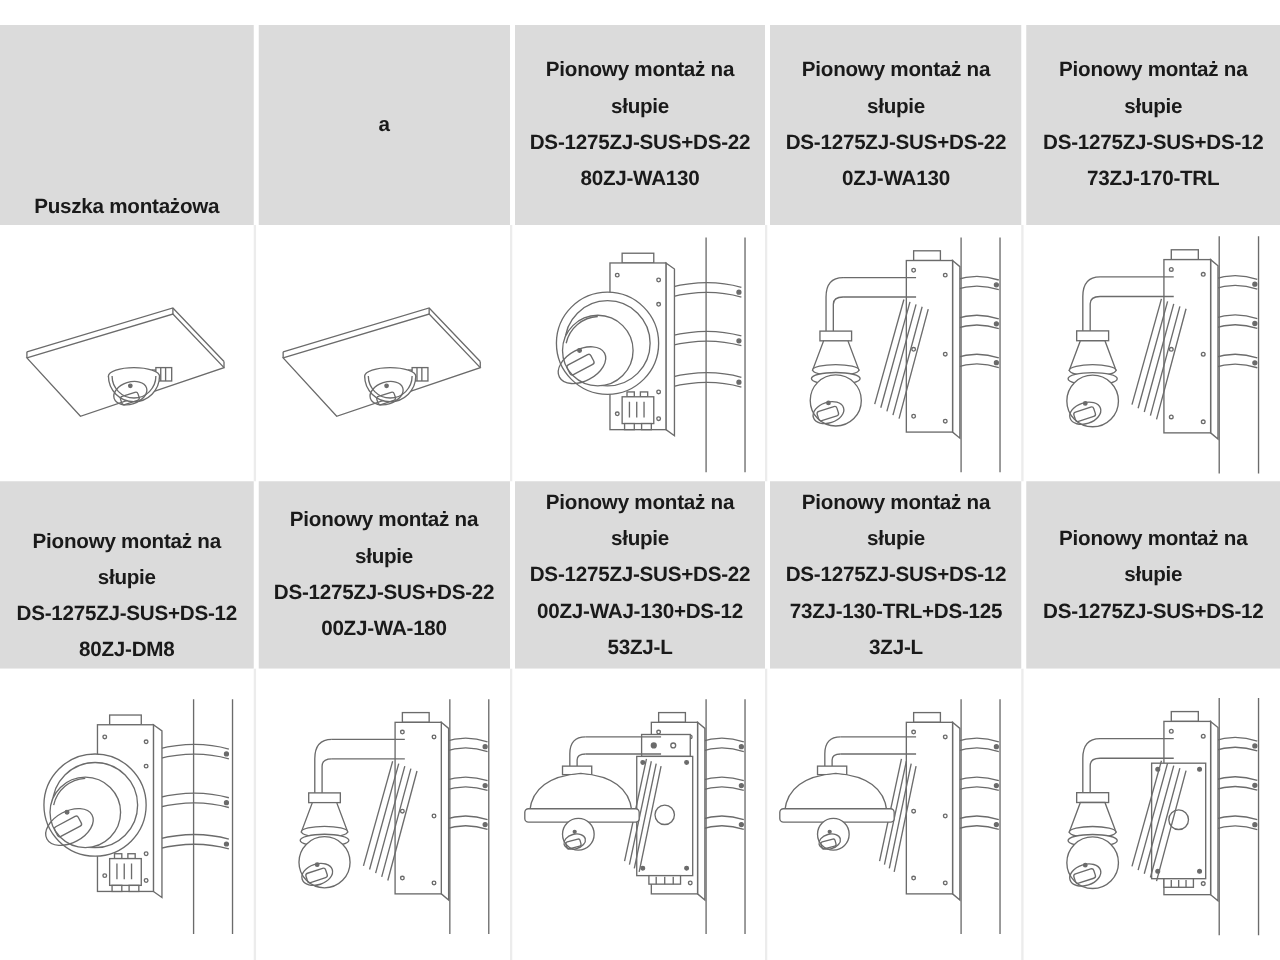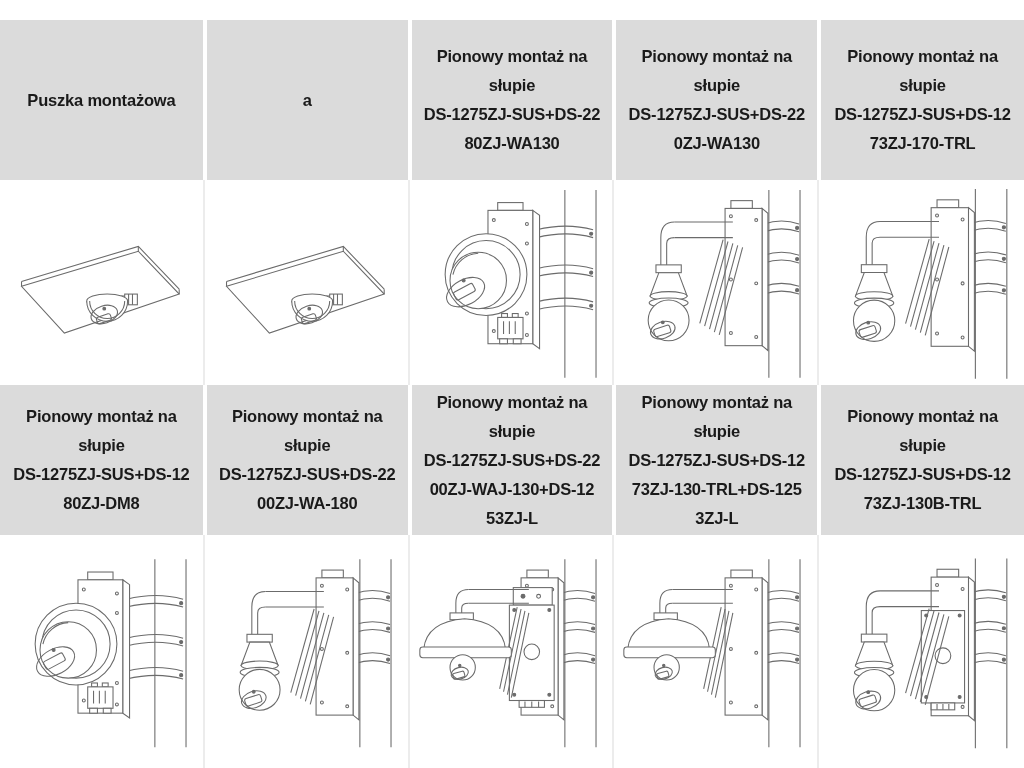--- a/index.html
+++ b/index.html
@@ -7,21 +7,21 @@
         font-family:"Liberation Sans", sans-serif;}
   .grid{display:grid;width:1024px;
         grid-template-columns:repeat(5,1fr);
         grid-template-rows:160px 205px 150px 233px;
         padding-top:20px;box-sizing:border-box;}
   .tcell{background:#dbdbdb;margin:0 2px;display:flex;flex-direction:column;
          justify-content:center;align-items:center;text-align:center;
          font-weight:700;font-size:16.5px;line-height:29px;color:#1a1a1a;
          letter-spacing:-0.2px;}
   .tcell .line{white-space:nowrap;}
-  .tcell.first{margin-left:0;}
+  .tcell.first{margin-left:0;justify-content:flex-end;}
   .tcell.last{margin-right:0;}
   .icell{display:flex;align-items:center;justify-content:center;
          border-right:2px solid #ececec;background:#fff;}
   .icell.last{border-right:none;}
   .icell svg{width:96%;height:96%;}
   .defs{position:absolute;width:0;height:0;overflow:hidden;}
 </style>
 </head>
 <body>
 
@@ -319,21 +319,20 @@
         <div class="line">Pionowy montaż na</div>
         <div class="line">słupie</div>
         <div class="line">DS-1275ZJ-SUS+DS-12</div>
         <div class="line">73ZJ-130-TRL+DS-125</div>
         <div class="line">3ZJ-L</div>
       </div>
     <div class="tcell last">
         <div class="line">Pionowy montaż na</div>
         <div class="line">słupie</div>
         <div class="line">DS-1275ZJ-SUS+DS-12</div>
-        <div class="line">73ZJ-130B-TRL</div>
       </div>
 
     <div class="icell">
       <svg viewBox="0 0 200 200">
           <use href="#sym-plate-turret"></use>
         </svg>
     </div>
     <div class="icell">
       <svg viewBox="0 0 200 200">
           <use href="#sym-arm-turret"></use>

